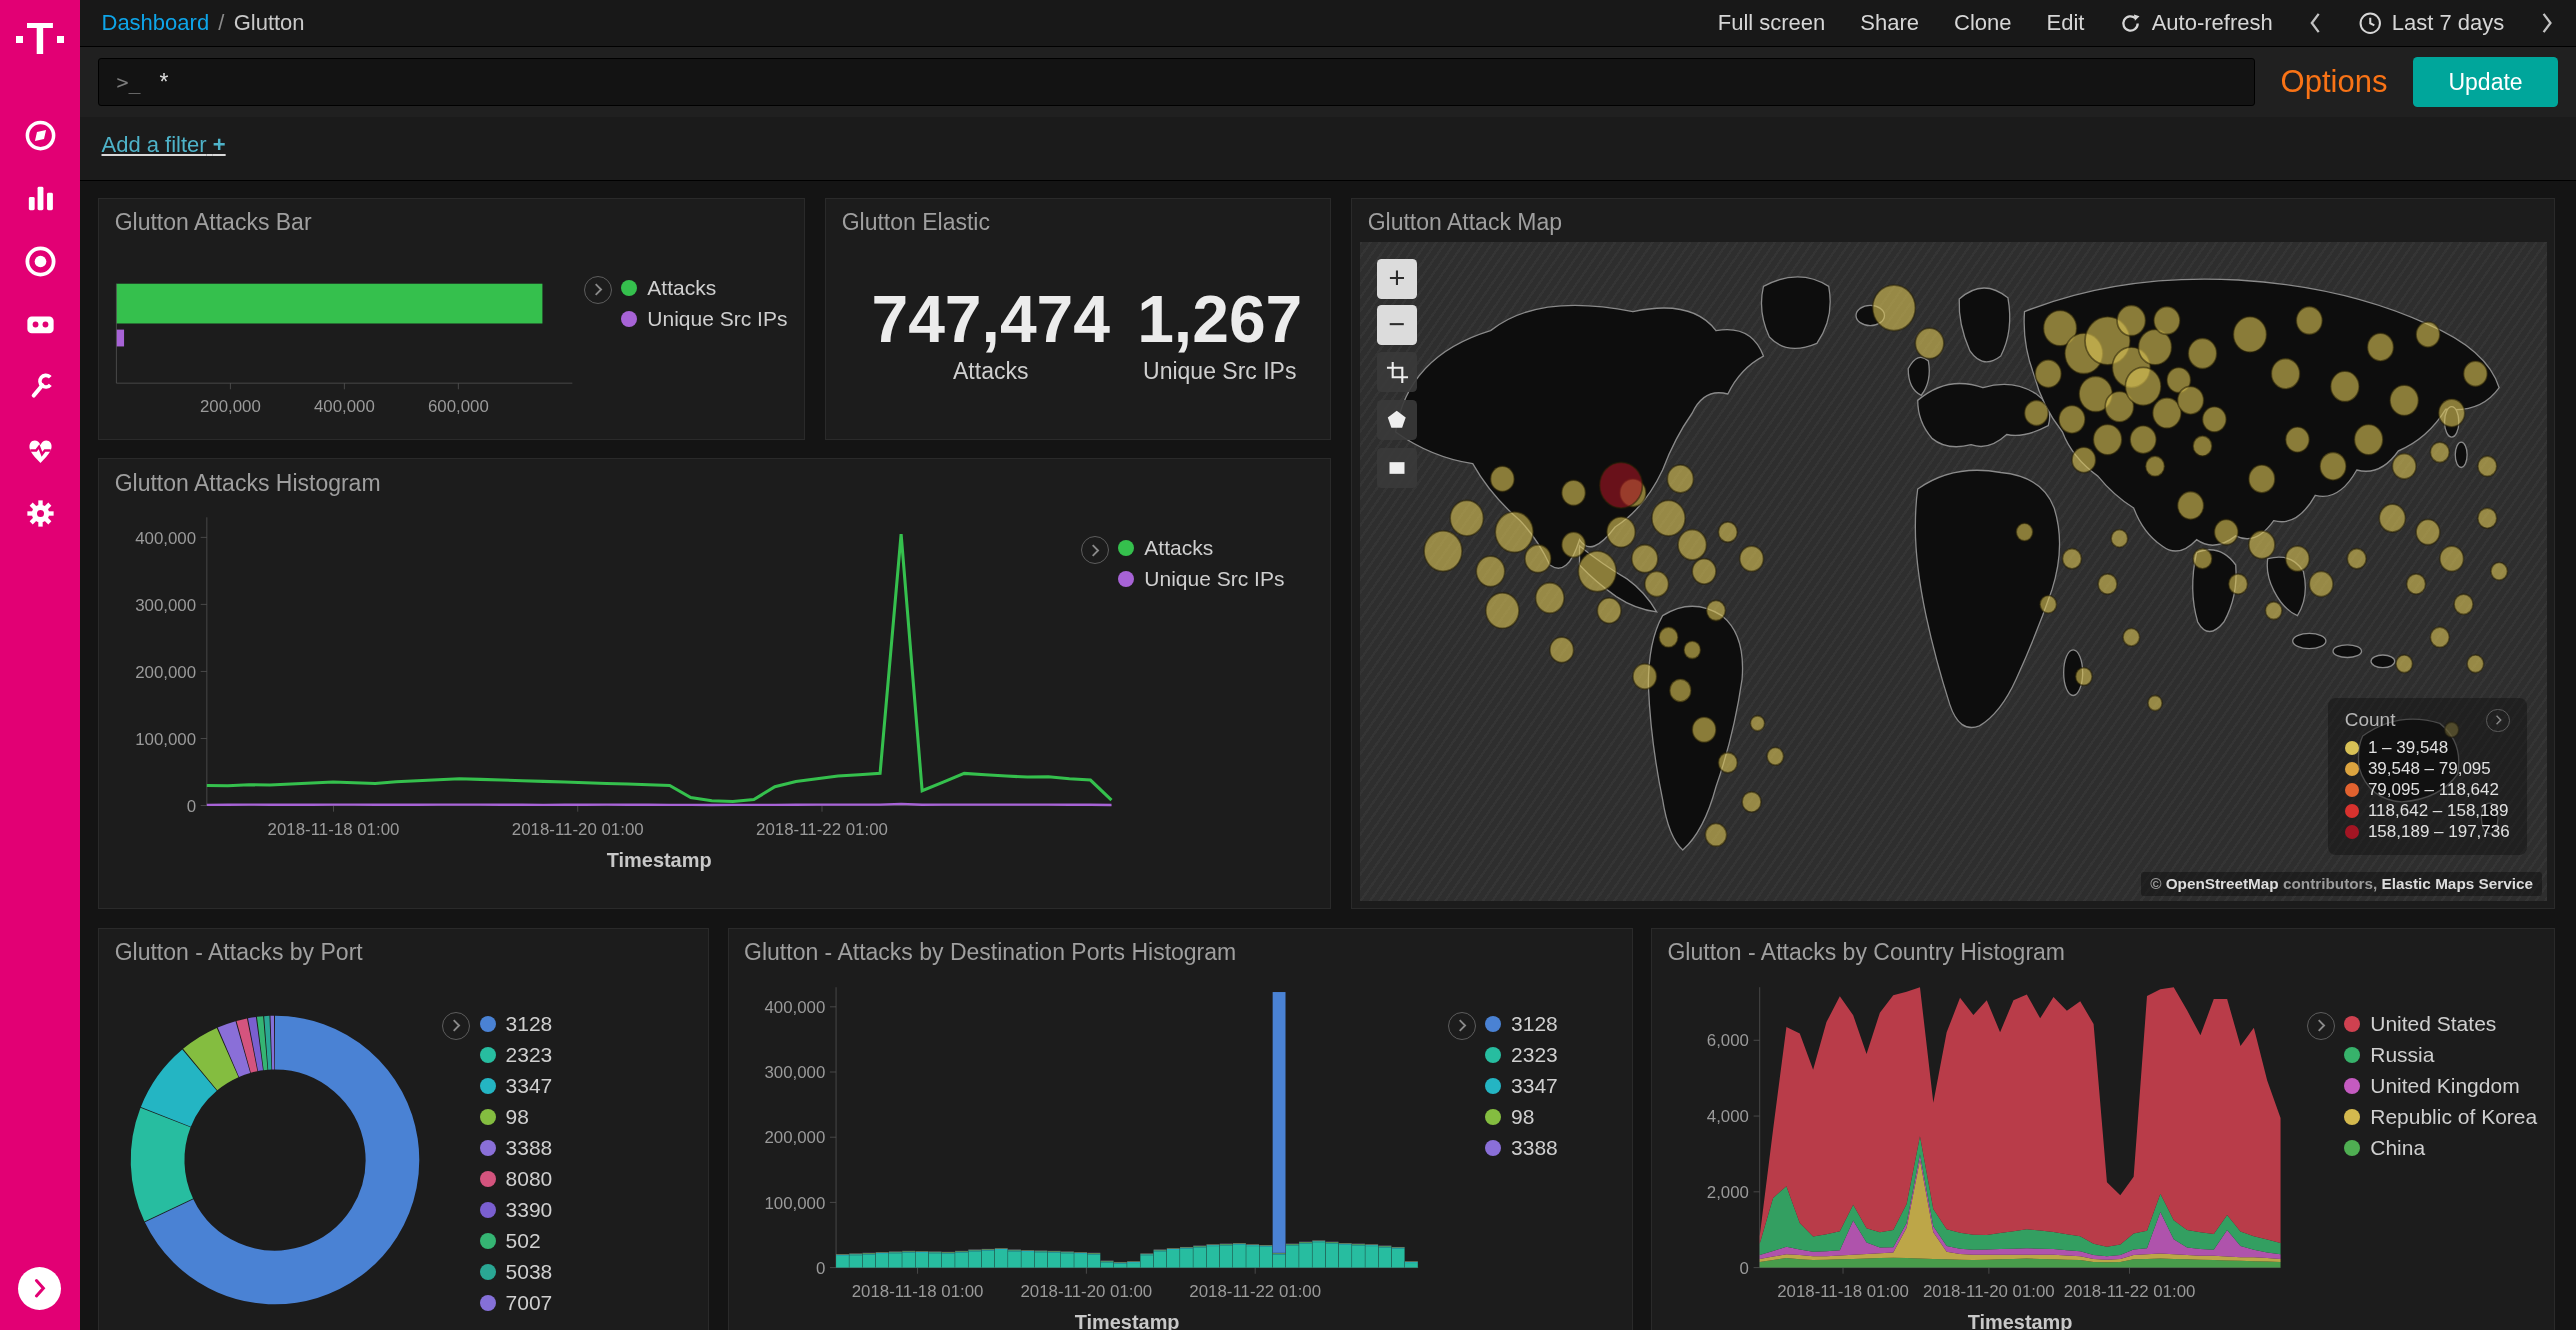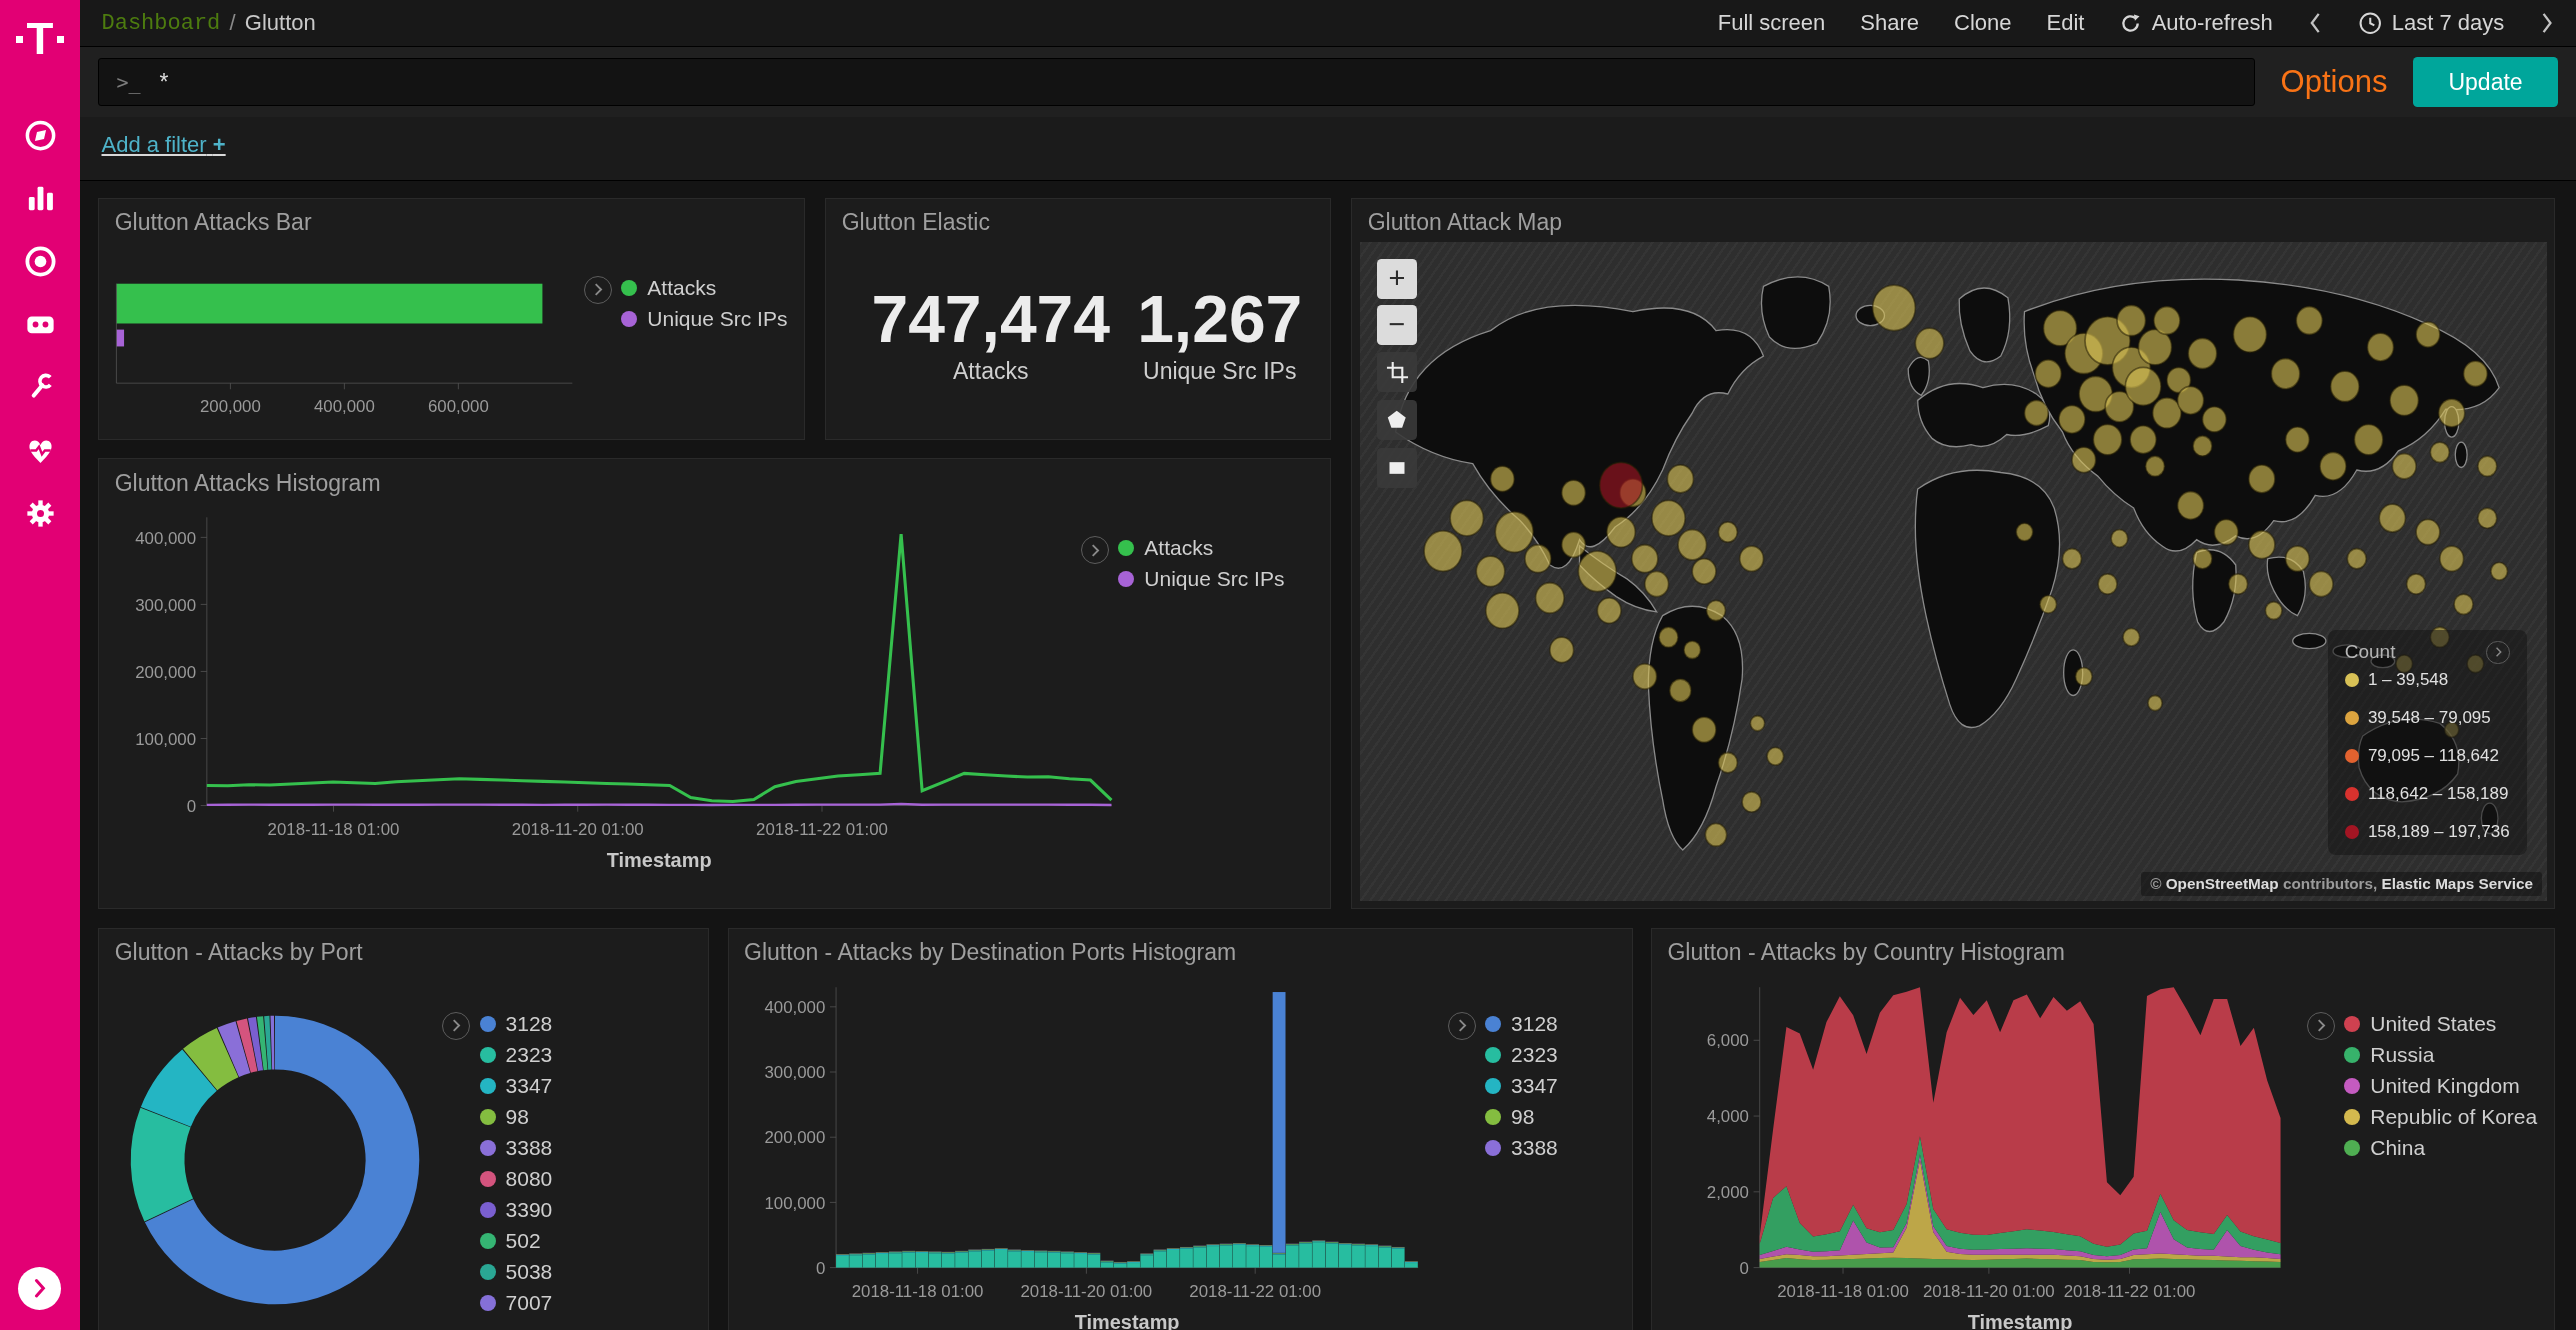--- a/index.html
+++ b/index.html
@@ -11,21 +11,21 @@
   .logo .t{font-size:44px;font-weight:bold;line-height:1;}
   .logo .sq{width:7px;height:7px;background:#fff;display:inline-block;}
   .side-icons{margin-top:54px;display:flex;flex-direction:column;gap:23px;align-items:center;}
   .side-item{width:40px;height:40px;display:flex;align-items:center;justify-content:center;cursor:pointer;}
   .side-item svg{width:35px;height:35px;}
   .side-collapse{position:absolute;bottom:21.5px;left:18.4px;width:43px;height:43px;border-radius:50%;background:#fff;display:flex;align-items:center;justify-content:center;}
   
   .main{margin-left:80px;width:2496px;}
   .topbar{height:46px;background:#181818;display:flex;align-items:center;justify-content:space-between;padding:0 21.5px;font-size:22px;border-bottom:0.8px solid #000;}
   .crumbs{display:flex;align-items:center;gap:9.2px;}
-  .crumb-link{color:#4d7c0f;text-decoration:none;cursor:pointer;font-family:Liberation Mono, monospace;}
+  .crumb-link{color:#0ea5e9;text-decoration:none;cursor:pointer;}
   .crumb-sep{color:#8a8a8a;}
   .crumb-current{color:#c9c9c9;}
   .top-menu{display:flex;align-items:center;gap:35px;color:#d6d6d6;}
   .top-menu .mi{cursor:pointer;display:flex;align-items:center;gap:9.2px;white-space:nowrap;}
   .chev svg{display:block;}
   
   .query-row{background:#202020;display:flex;align-items:center;gap:26px;padding:10px 18.4px;}
   .query-input{flex:1;height:46px;background:#131313;border:0.8px solid #000;border-radius:3.1px;display:flex;align-items:center;padding:0 17px;}
   .prompt{color:#7d7d7d;font-family:"DejaVu Sans Mono",monospace;font-size:20px;margin-right:17px;}
   .query-input input{flex:1;background:transparent;border:none;outline:none;color:#ddd;font-size:23px;font-family:"Liberation Sans",sans-serif;}
@@ -60,21 +60,21 @@
   
   .map-area{position:absolute;left:7.7px;right:7.7px;top:43px;bottom:7.7px;overflow:hidden;background:repeating-linear-gradient(125deg,rgba(255,255,255,0.03) 0 2.3px,rgba(255,255,255,0) 2.3px 7.7px),#2e2e2e;}
   .map-area svg.world{width:100%;height:100%;display:block;}
   .map-ctl{position:absolute;top:17px;left:17px;display:flex;flex-direction:column;gap:6.1px;}
   .zoom-btn{width:40px;height:40px;background:#dcdcdc;color:#2c2c2c;font-size:29px;line-height:1;display:flex;align-items:center;justify-content:center;border-radius:4.6px;cursor:pointer;}
   .tool-btn{width:40px;height:40px;background:rgba(58,58,58,0.9);display:flex;align-items:center;justify-content:center;border-radius:4.6px;cursor:pointer;margin-top:1.5px;}
   .tool-btn:first-of-type{margin-top:17px;}
   .map-legend{position:absolute;right:20px;bottom:46px;background:rgba(22,22,22,0.55);border-radius:7.7px;padding:10.7px 17px 12.3px;}
   .map-legend .ml-head{display:flex;align-items:center;gap:46px;justify-content:space-between;margin-bottom:6.1px;}
   .map-legend .ml-title{font-size:19px;color:#b5b5b5;}
-  .ml-items{display:flex;flex-direction:column;gap:18px;}
+  .ml-items{display:flex;flex-direction:column;gap:1px;}
   .ml-item{display:flex;align-items:center;gap:9.2px;font-size:17px;color:#e0e0e0;white-space:nowrap;}
   .ml-item .dot{width:14px;height:14px;border-radius:50%;flex:none;}
   .attrib{position:absolute;right:4.6px;bottom:4.6px;font-size:15.3px;color:#9a9a9a;background:rgba(18,18,18,0.55);padding:3.1px 9.2px;border-radius:3.1px;white-space:nowrap;font-weight:bold;}
   .attrib .link{color:#dcdcdc;}
 </style>
 </head>
 <body>
 
 <div class="app">
 

